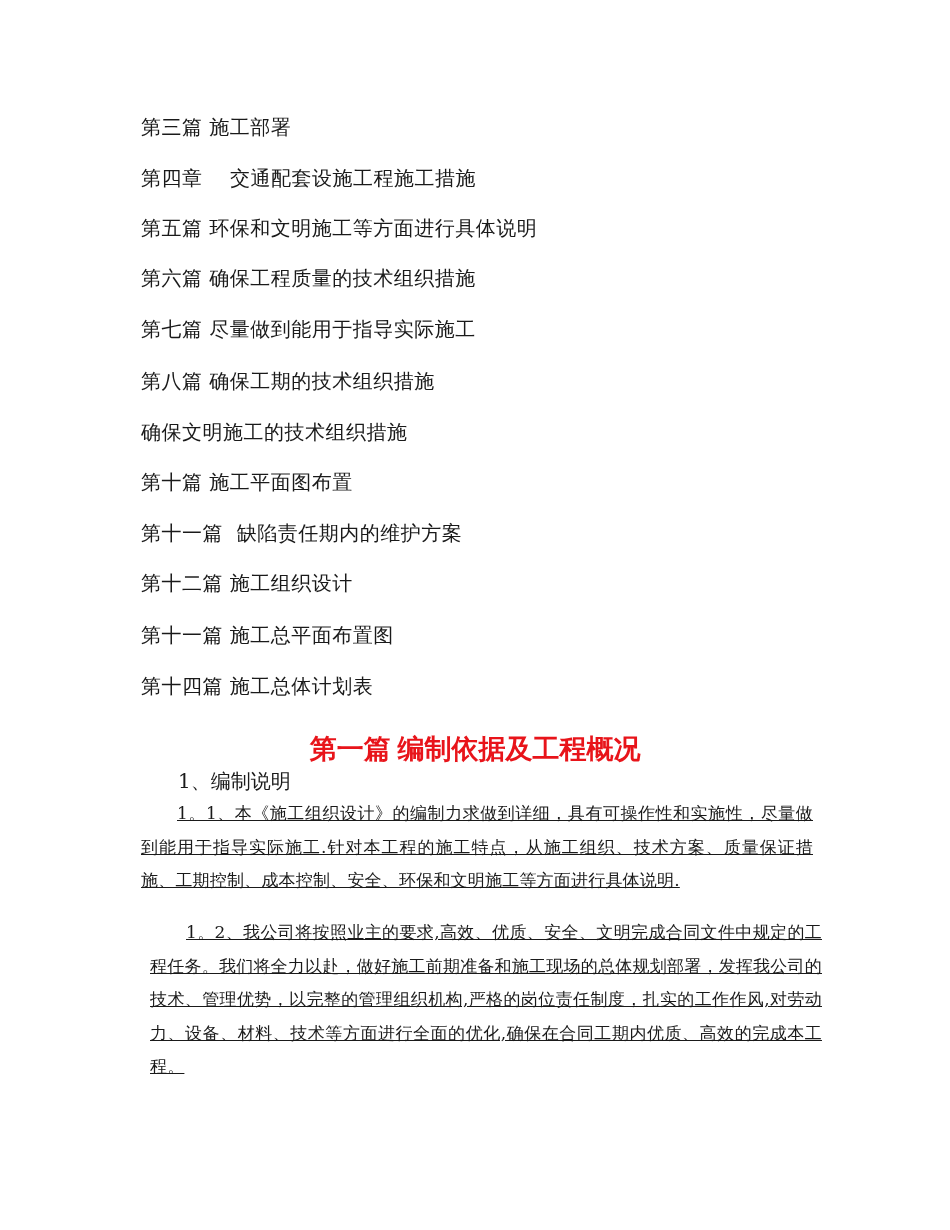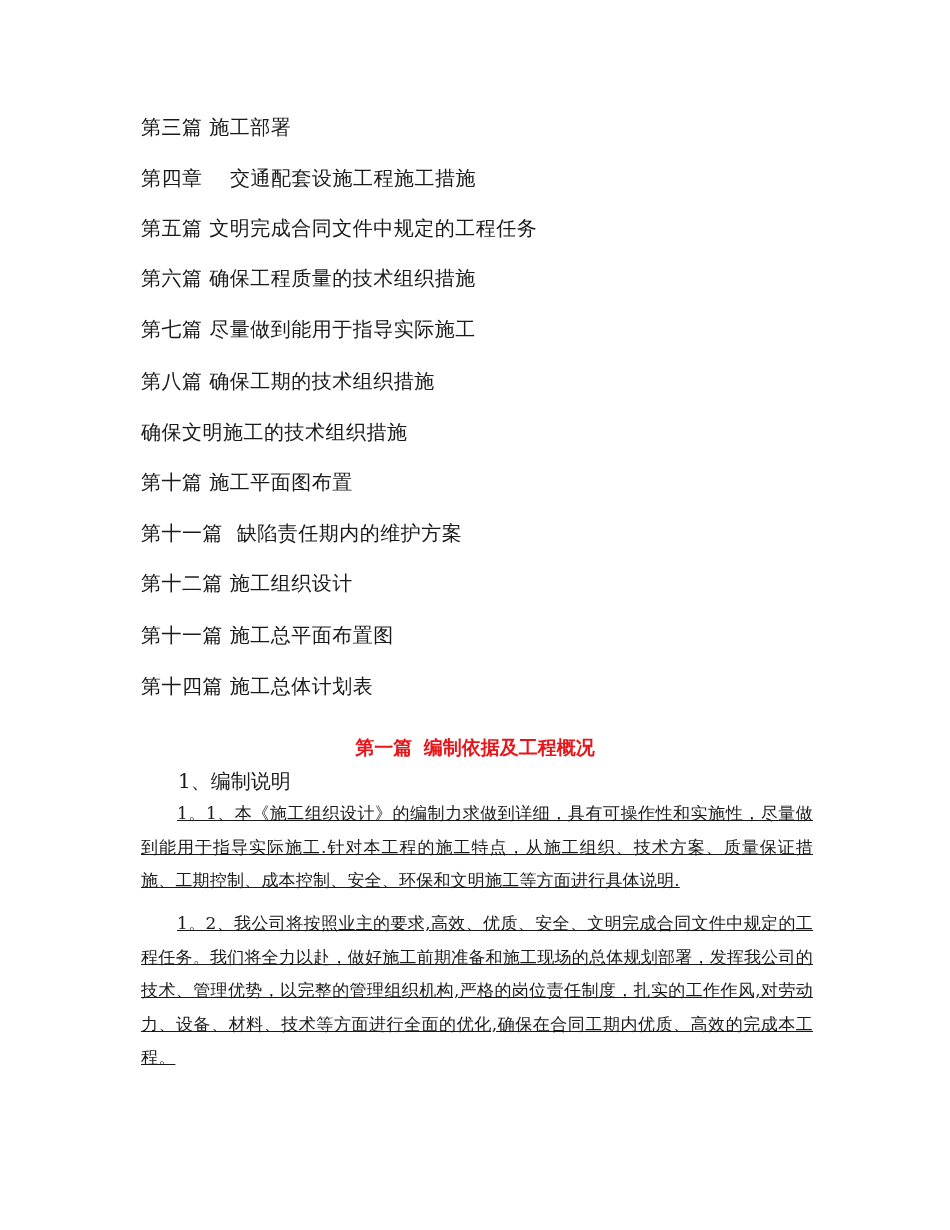--- a/index.html
+++ b/index.html
@@ -28,23 +28,23 @@
       line-height: 26px;
       white-space: pre;
       letter-spacing: 0.5px;
     }
     .section-title {
       position: absolute;
       left: 0;
       width: 950px;
       top: 735px;
       text-align: center;
-      font-family: Liberation Mono, monospace;
+      font-family: Liberation Serif, serif;
       font-weight: bold;
-      font-size: 19px;
+      font-size: 27px;
       line-height: 28px;
       color: #e8141a;
     }
     .subheading {
       position: absolute;
       left: 178px;
       top: 769px;
       font-size: 20px;
       line-height: 24px;
     }
@@ -61,32 +61,32 @@
     }
   </style>
 </head>
 <body>
 
 <div class="page">
 
   <div>
     <div class="toc-item" style="top:114px">第三篇 施工部署</div>
     <div class="toc-item" style="top:165px">第四章    交通配套设施工程施工措施</div>
-    <div class="toc-item" style="top:215px">第五篇 文明完成合同文件中规定的工程任务</div>
+    <div class="toc-item" style="top:215px">第五篇 环保和文明施工等方面进行具体说明</div>
     <div class="toc-item" style="top:265px">第六篇 确保工程质量的技术组织措施</div>
     <div class="toc-item" style="top:316px">第七篇 尽量做到能用于指导实际施工</div>
     <div class="toc-item" style="top:368px">第八篇 确保工期的技术组织措施</div>
     <div class="toc-item" style="top:419px">确保文明施工的技术组织措施</div>
     <div class="toc-item" style="top:469px">第十篇 施工平面图布置</div>
     <div class="toc-item" style="top:520px">第十一篇  缺陷责任期内的维护方案</div>
     <div class="toc-item" style="top:570px">第十二篇 施工组织设计</div>
     <div class="toc-item" style="top:622px">第十一篇 施工总平面布置图</div>
     <div class="toc-item" style="top:673px">第十四篇 施工总体计划表</div>
   </div>
 
   <div class="section-title">第一篇 编制依据及工程概况</div>
 
   <div class="subheading">1、编制说明</div>
 
   <p class="para" style="top:797px; margin:0">1。1、本《施工组织设计》的编制力求做到详细，具有可操作性和实施性，尽量做到能用于指导实际施工.针对本工程的施工特点，从施工组织、技术方案、质量保证措施、工期控制、成本控制、安全、环保和文明施工等方面进行具体说明.</p>
-  <p class="para" style="top:907px; margin:0">1。2、我公司将按照业主的要求,高效、优质、安全、文明完成合同文件中规定的工程任务。我们将全力以赴，做好施工前期准备和施工现场的总体规划部署，发挥我公司的技术、管理优势，以完整的管理组织机构,严格的岗位责任制度，扎实的工作作风,对劳动力、设备、材料、技术等方面进行全面的优化,确保在合同工期内优质、高效的完成本工程。</p>
+  <p class="para" style="top:907px; margin:9px">1。2、我公司将按照业主的要求,高效、优质、安全、文明完成合同文件中规定的工程任务。我们将全力以赴，做好施工前期准备和施工现场的总体规划部署，发挥我公司的技术、管理优势，以完整的管理组织机构,严格的岗位责任制度，扎实的工作作风,对劳动力、设备、材料、技术等方面进行全面的优化,确保在合同工期内优质、高效的完成本工程。</p>
 
 </div>
 
 </body></html>

